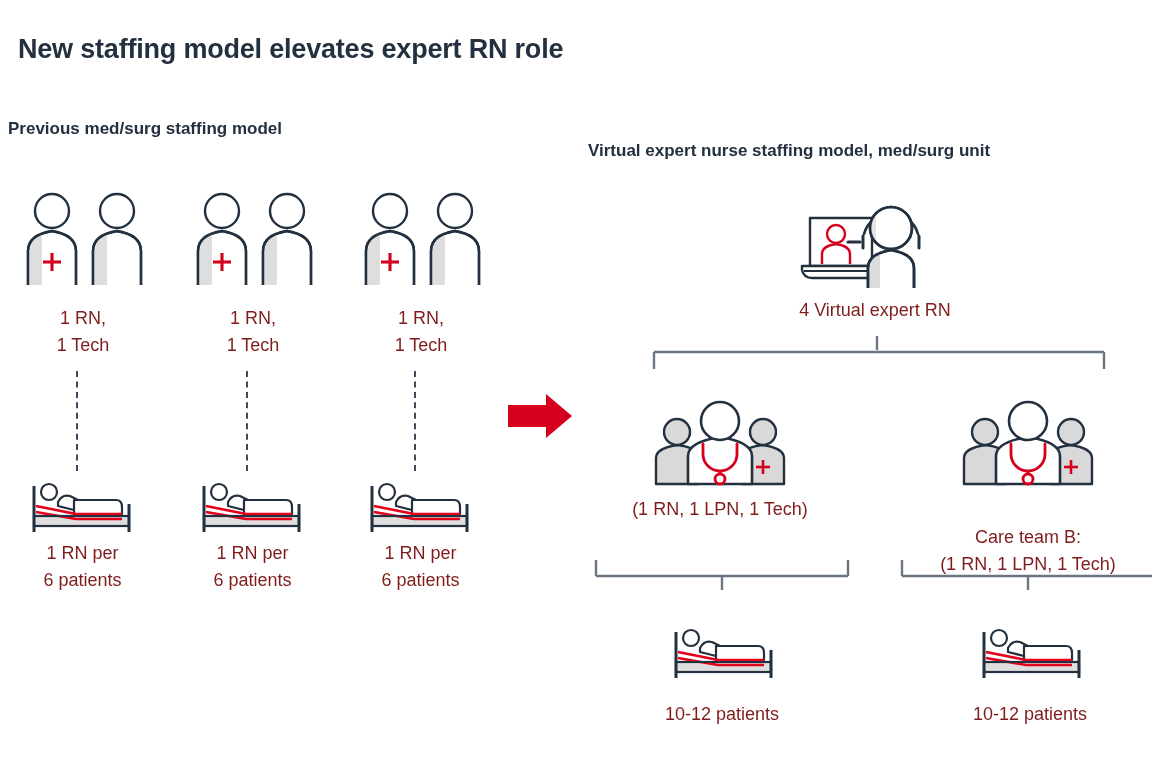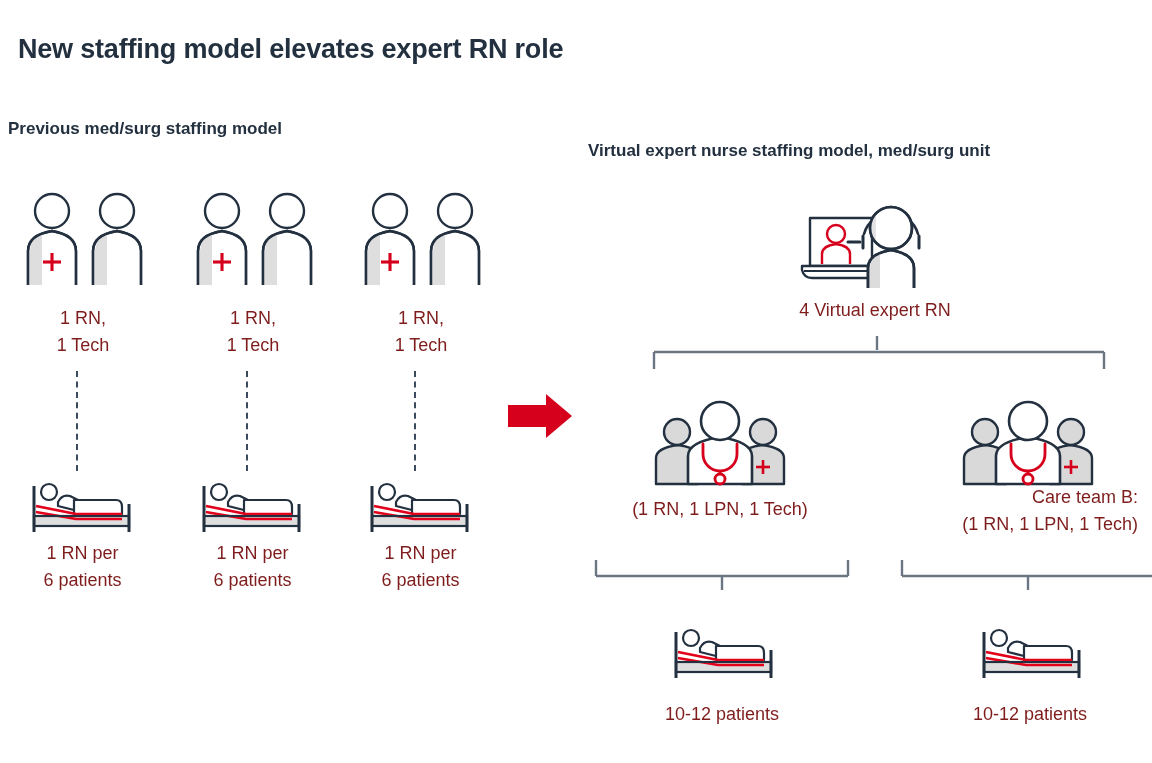--- a/index.html
+++ b/index.html
@@ -297,21 +297,21 @@
         <line x1="113" y1="58" x2="113" y2="72"></line>
         <line x1="106" y1="65" x2="120" y2="65"></line>
       </g>
       <path d="M38 82 L38 54 Q38 40 70 35 Q102 40 102 54 L102 82 Z" fill="#ffffff" stroke="#23303f" stroke-width="2.6" stroke-linejoin="round"></path>
       <circle cx="70" cy="19" r="19" fill="#ffffff" stroke="#23303f" stroke-width="2.6"></circle>
       <path d="M53 42 L53 52 A17 17 0 0 0 87 52 L87 42" fill="none" stroke="#d6001c" stroke-width="2.8" stroke-linecap="round"></path>
       <line x1="70" y1="69" x2="70" y2="73" stroke="#d6001c" stroke-width="2.8"></line>
       <circle cx="70" cy="77" r="5" fill="#ffffff" stroke="#d6001c" stroke-width="2.8"></circle>
     </svg>
   </div>
-  <div class="abs caption" style="left:918px; top:484px; width:220px;text-align:right;">
+  <div class="abs caption" style="left:918px; top:524px; width:220px;">
     <div>Care team B:</div>
     <div>(1 RN, 1 LPN, 1 Tech)</div>
   </div>
 
   <div class="abs" style="left:898px; top:558px;">
     <svg width="260" height="36" viewBox="0 0 260 36">
       <g fill="none" stroke="#6b7683" stroke-width="2.4">
         <line x1="4" y1="2" x2="4" y2="18"></line>
         <line x1="256" y1="2" x2="256" y2="18"></line>
         <line x1="4" y1="18" x2="256" y2="18"></line>

